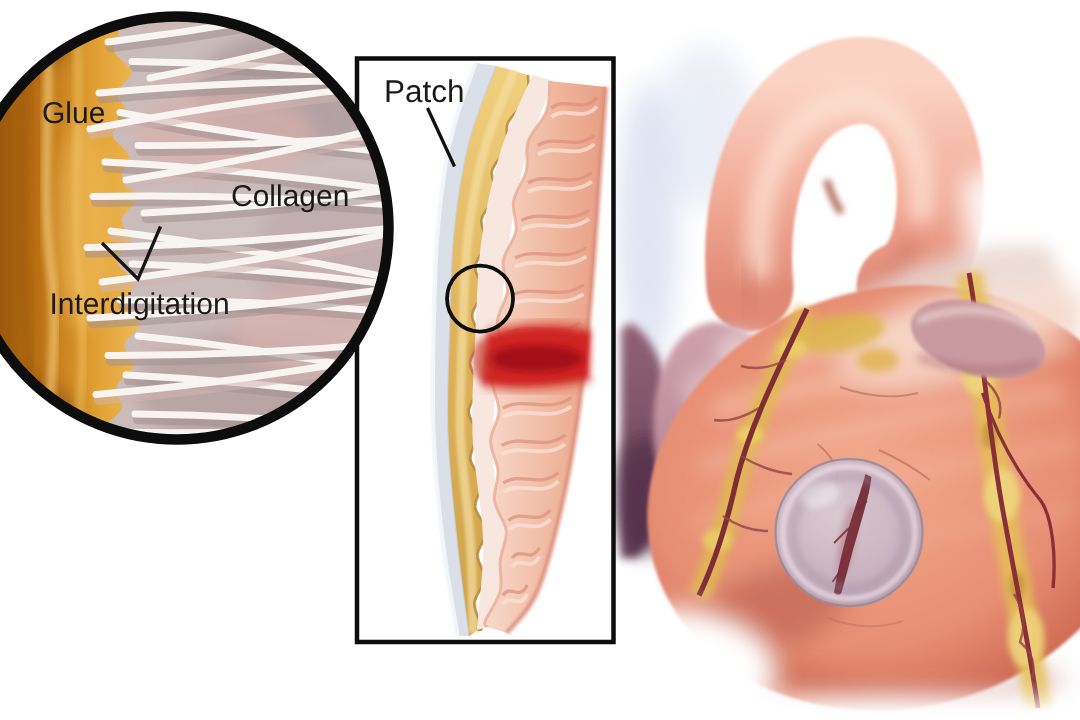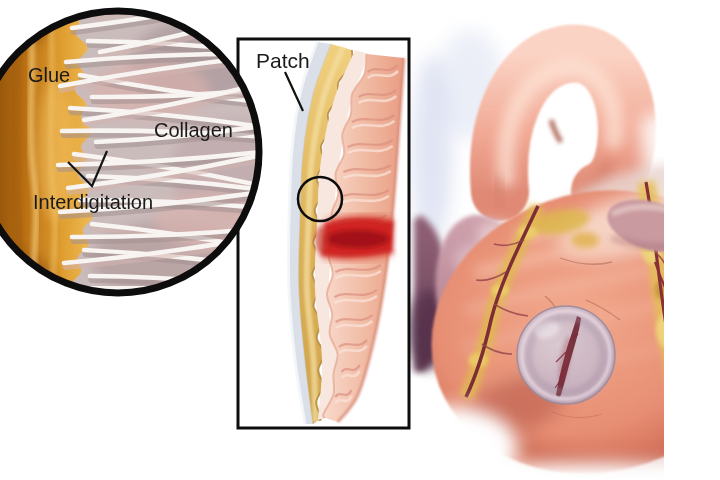--- a/index.html
+++ b/index.html
@@ -1,16 +1,16 @@
 <!DOCTYPE html>
 <html><head>
 <meta charset="utf-8">
 <style>
   html,body{margin:0;padding:0;background:#ffffff;}
-  .stage{position:relative;width:664px;height:480px;background:#ffffff;overflow:hidden;
+  .stage{position:relative;width:720px;height:480px;background:#ffffff;overflow:hidden;
          font-family:"Liberation Sans", sans-serif;}
   svg{position:absolute;left:0;top:0;}
   .lbl{font-family:"Liberation Sans", sans-serif;font-size:20px;fill:#1a1a1a;}
   .lblP{font-size:21px;}
 </style>
 </head>
 <body>
 
 <div class="stage">
 <svg width="720" height="480" viewBox="0 0 720 480">

